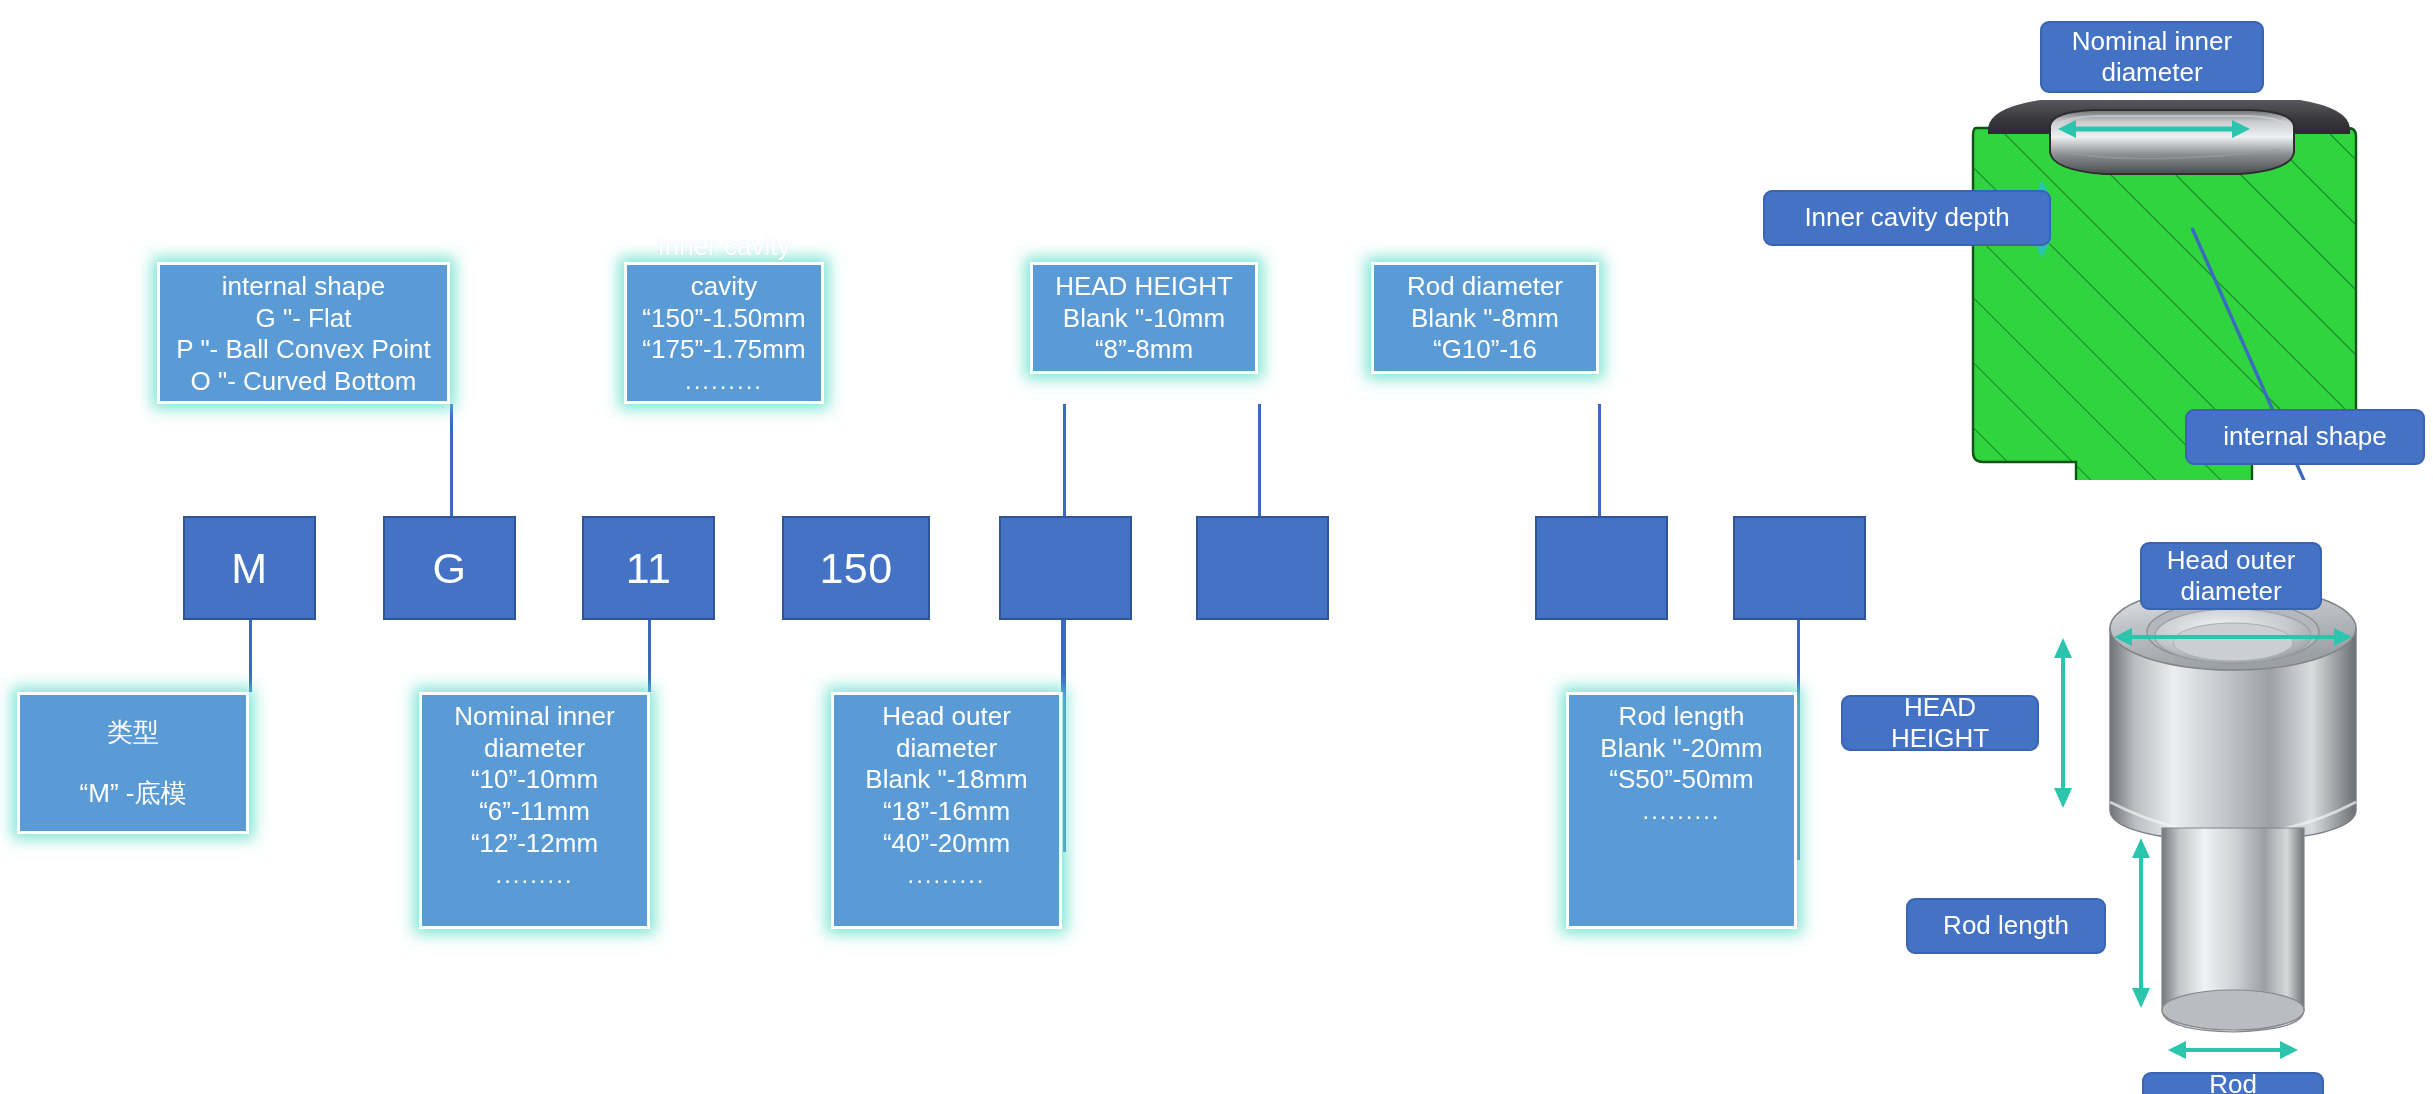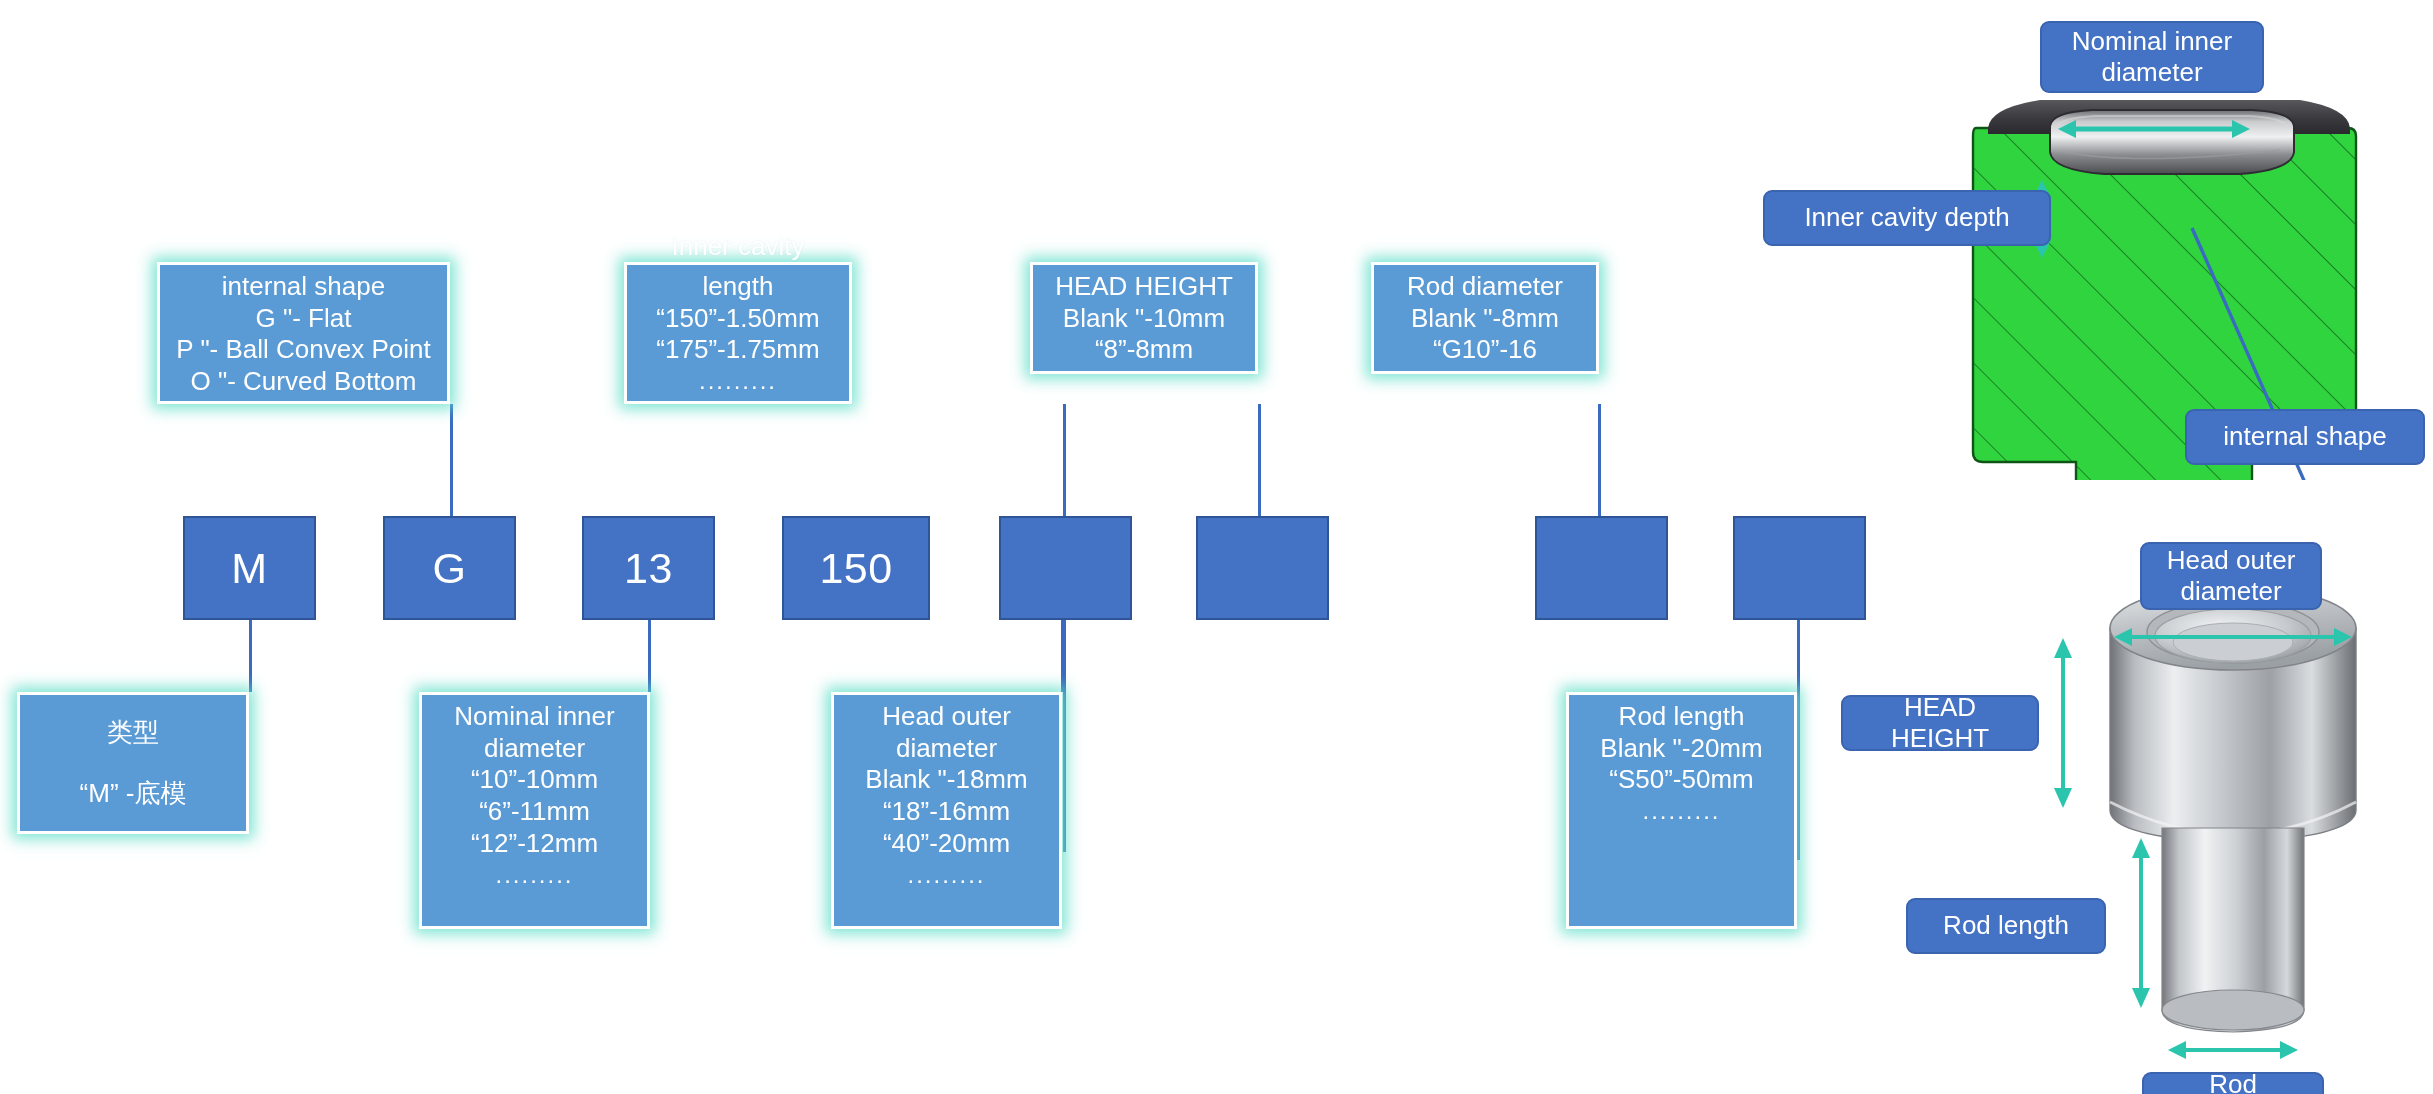--- a/index.html
+++ b/index.html
@@ -88,23 +88,23 @@
   <div class="conn" style="left:1598px;top:404px;height:112px;"></div>
   <div class="conn" style="left:1797px;top:620px;height:240px;"></div>
 
   <div class="callout" style="left:157px;top:262px;width:293px;height:142px;">
     <span class="ln">internal shape</span>
     <span class="ln">G "- Flat</span>
     <span class="ln">P "- Ball Convex Point</span>
     <span class="ln">O "- Curved Bottom</span>
   </div>
 
-  <div class="callout" style="left:624px;top:262px;width:228px;height:142px;">
+  <div class="callout" style="left:624px;top:262px;width:200px;height:142px;">
     <span class="overflow-line">Inner cavity</span>
-    <span class="ln">length</span>
+    <span class="ln">cavity</span>
     <span class="ln">“150”-1.50mm</span>
     <span class="ln">“175”-1.75mm</span>
     <span class="ln dots">.........</span>
   </div>
 
   <div class="callout" style="left:1030px;top:262px;width:228px;height:112px;">
     <span class="ln">HEAD HEIGHT</span>
     <span class="ln">Blank "-10mm</span>
     <span class="ln">“8”-8mm</span>
   </div>
@@ -115,21 +115,21 @@
     <span class="ln">“G10”-16</span>
   </div>
 
   <div class="codebox" style="left:183px;top:516px;width:133px;height:104px;">
     <span>M</span>
   </div>
   <div class="codebox" style="left:383px;top:516px;width:133px;height:104px;">
     <span>G</span>
   </div>
   <div class="codebox" style="left:582px;top:516px;width:133px;height:104px;">
-    <span>13</span>
+    <span>11</span>
   </div>
   <div class="codebox" style="left:782px;top:516px;width:148px;height:104px;">
     <span>150</span>
   </div>
   <div class="codebox" style="left:999px;top:516px;width:133px;height:104px;">
     <span></span>
   </div>
   <div class="codebox" style="left:1196px;top:516px;width:133px;height:104px;">
     <span></span>
   </div>

